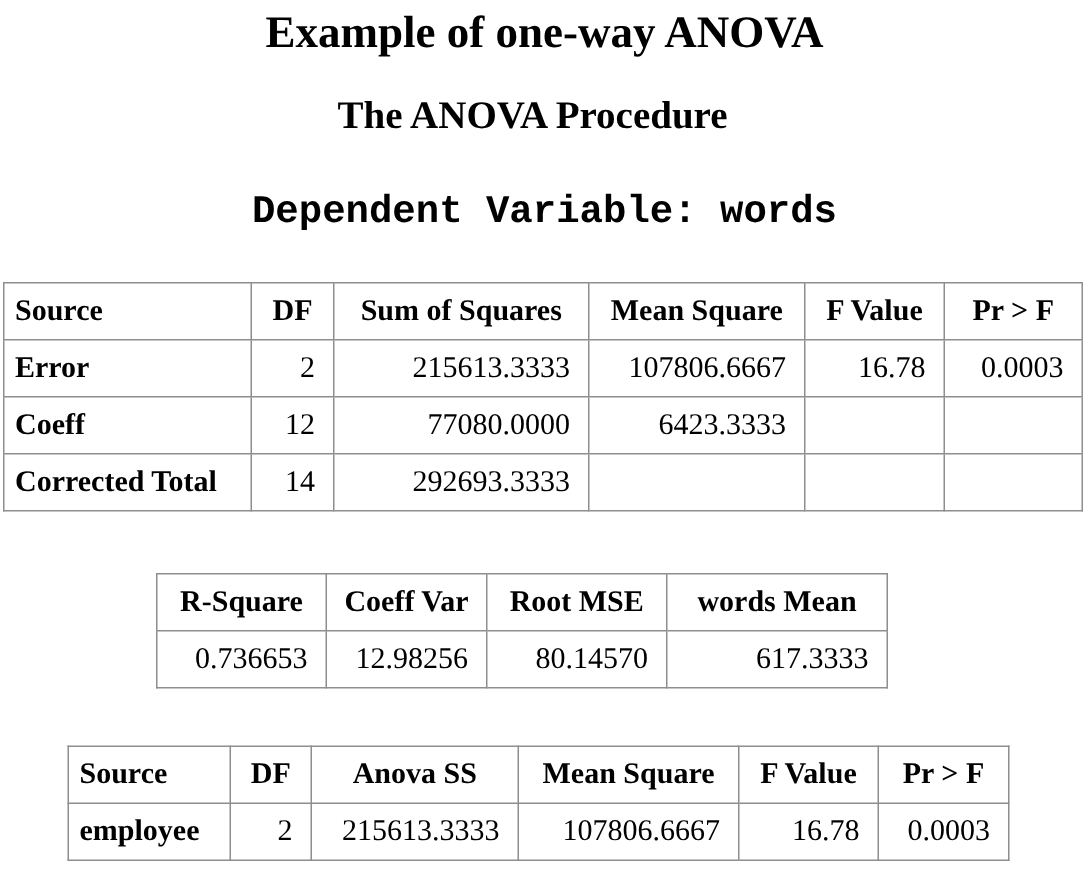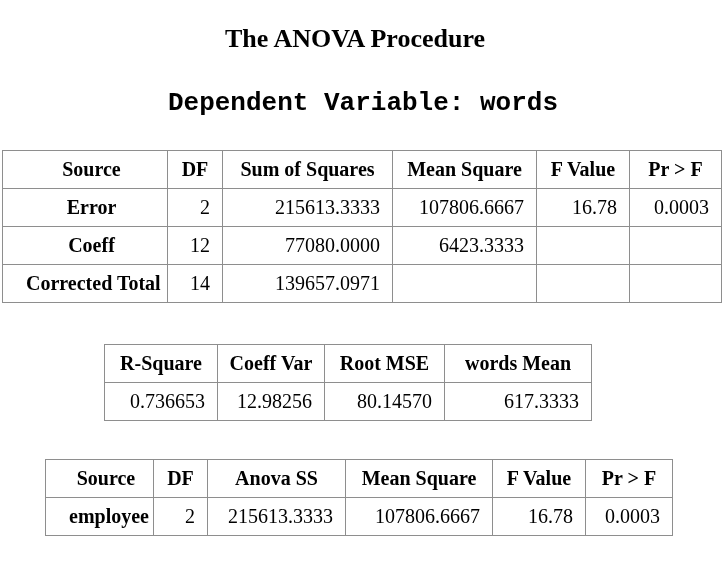--- a/index.html
+++ b/index.html
@@ -48,22 +48,22 @@
     line-height: 23px;
     padding: 7px 10px;
     overflow: hidden;
     white-space: nowrap;
   }
   th {
     font-weight: bold;
     text-align: center;
   }
   th.left, td.label {
-    text-align: center;
-    padding-left: 23px;
+    text-align: left;
+    padding-left: 7px;
     font-weight: bold;
   }
   th.right {
     text-align: center;
     padding-right: 10px;
   }
   td.num {
     text-align: right;
     padding-right: 12px;
     font-weight: normal;
@@ -79,20 +79,21 @@
   .tbl-effect {
     margin: 38px 0 0 45px;
     width: 627px;
   }
 </style>
 </head>
 <body>
 
 <div class="page">
 
+  <h1 class="title-main">Example of one-way ANOVA</h1>
   <h2 class="title-sub">The ANOVA Procedure</h2>
   <h2 class="title-dep">Dependent Variable: words</h2>
 
   <table class="tbl-anova">
     <colgroup>
       <col style="width:165px">
         <col style="width:55px">
         <col style="width:170px">
       <col style="width:144px">
         <col style="width:93px">
@@ -121,21 +122,21 @@
         <td class="label">Coeff</td>
         <td class="num">12</td>
         <td class="num">77080.0000</td>
         <td class="num">6423.3333</td>
         <td class="num"></td>
         <td class="num"></td>
       </tr>
       <tr>
         <td class="label">Corrected Total</td>
         <td class="num">14</td>
-        <td class="num">139657.0971</td>
+        <td class="num">292693.3333</td>
         <td class="num"></td>
         <td class="num"></td>
         <td class="num"></td>
       </tr>
     </tbody>
   </table>
 
   <table class="tbl-fit">
     <colgroup>
       <col style="width:113px">

